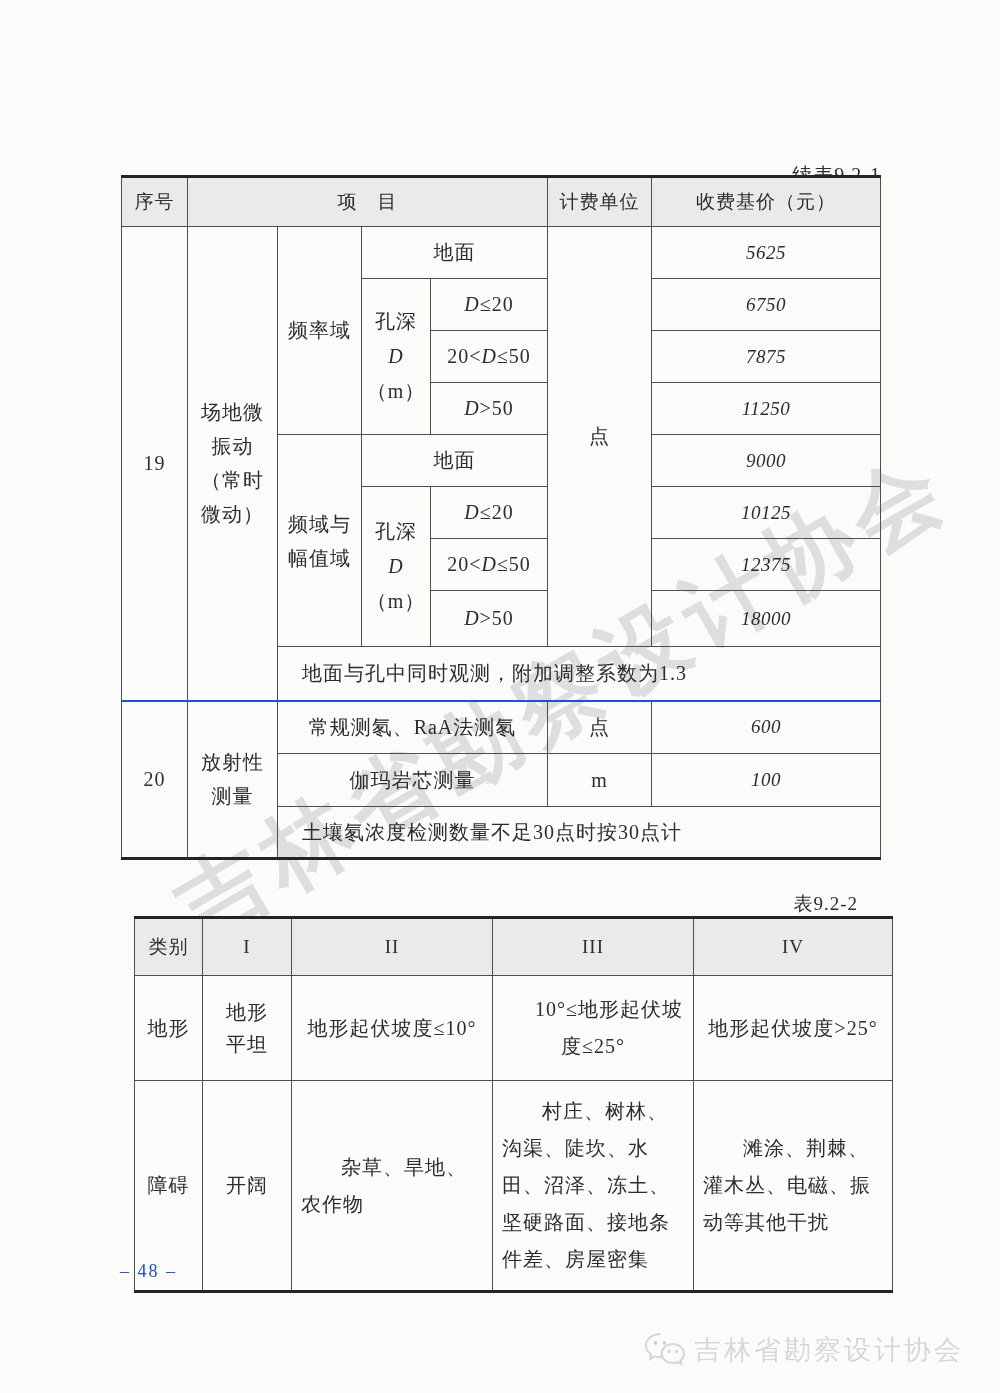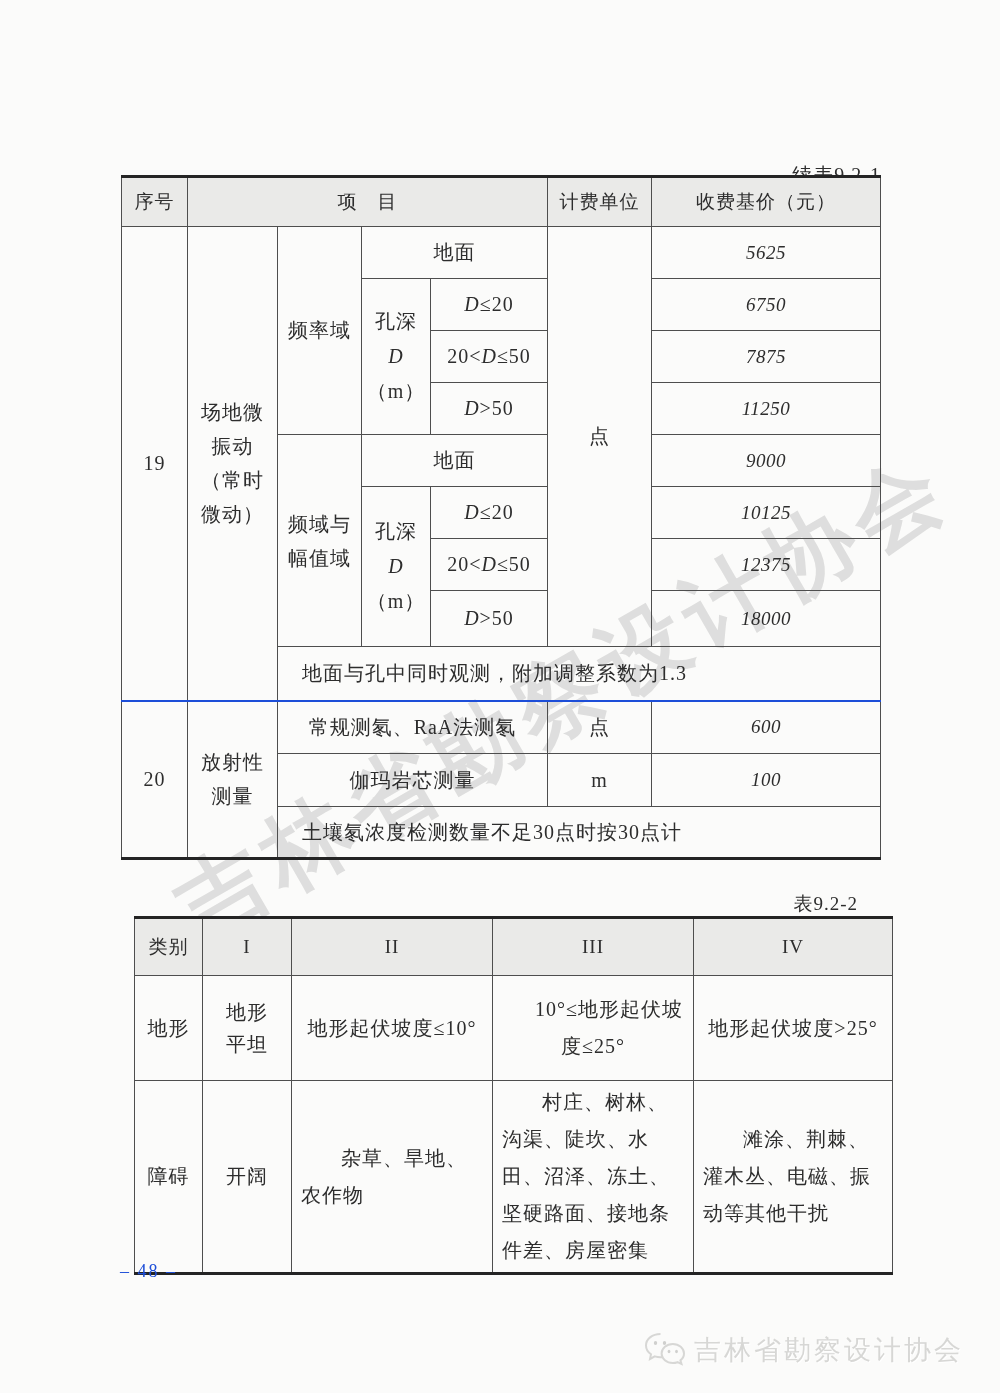--- a/index.html
+++ b/index.html
@@ -54,21 +54,21 @@
   .h54 { height: 54px; margin-top: 44px; } .h56 { height: 56px; }
   .h58 { height: 58px; } .h105 { height: 105px; } .h163 { height: 163px; }
 
   td.num { font-size: 19px; letter-spacing: 0.5px; font-style: italic; }
   td.note { text-align: left; padding-left: 24px; }
   td.lines { white-space: pre-line; line-height: 1.75; }
   td.wrapcell { line-height: 1.7; padding: 0 7px; margin-top: 36px; }
   td.narrow { line-height: 1.7; padding: 8px 12px; }
   td.pad2   { line-height: 1.6; padding: 11px 22px; }
   td.leftwrap { text-align: center; text-indent: 1.6em; line-height: 1.85; padding: 0 8px; }
-  td.leftwrap2 { text-align: left; text-indent: 2em; line-height: 1.85; padding: 3px 9px; }
+  td.leftwrap2 { text-align: left; text-indent: 2em; line-height: 1.85; padding: 12px 9px; }
   tr.sect td { border-top: 2px solid #1d4ed8; }
   td i { font-style: italic; font-family: "Liberation Serif", "DejaVu Serif", serif; }
 
   
   .footer-logo {
     position: absolute; right: 36px; top: 1331px;
     display: flex; align-items: center; gap: 7px;
     color: #d7d7d5;
     text-shadow: 1px 1px 0 #ffffff;
     font-size: 27px; letter-spacing: 3px;

